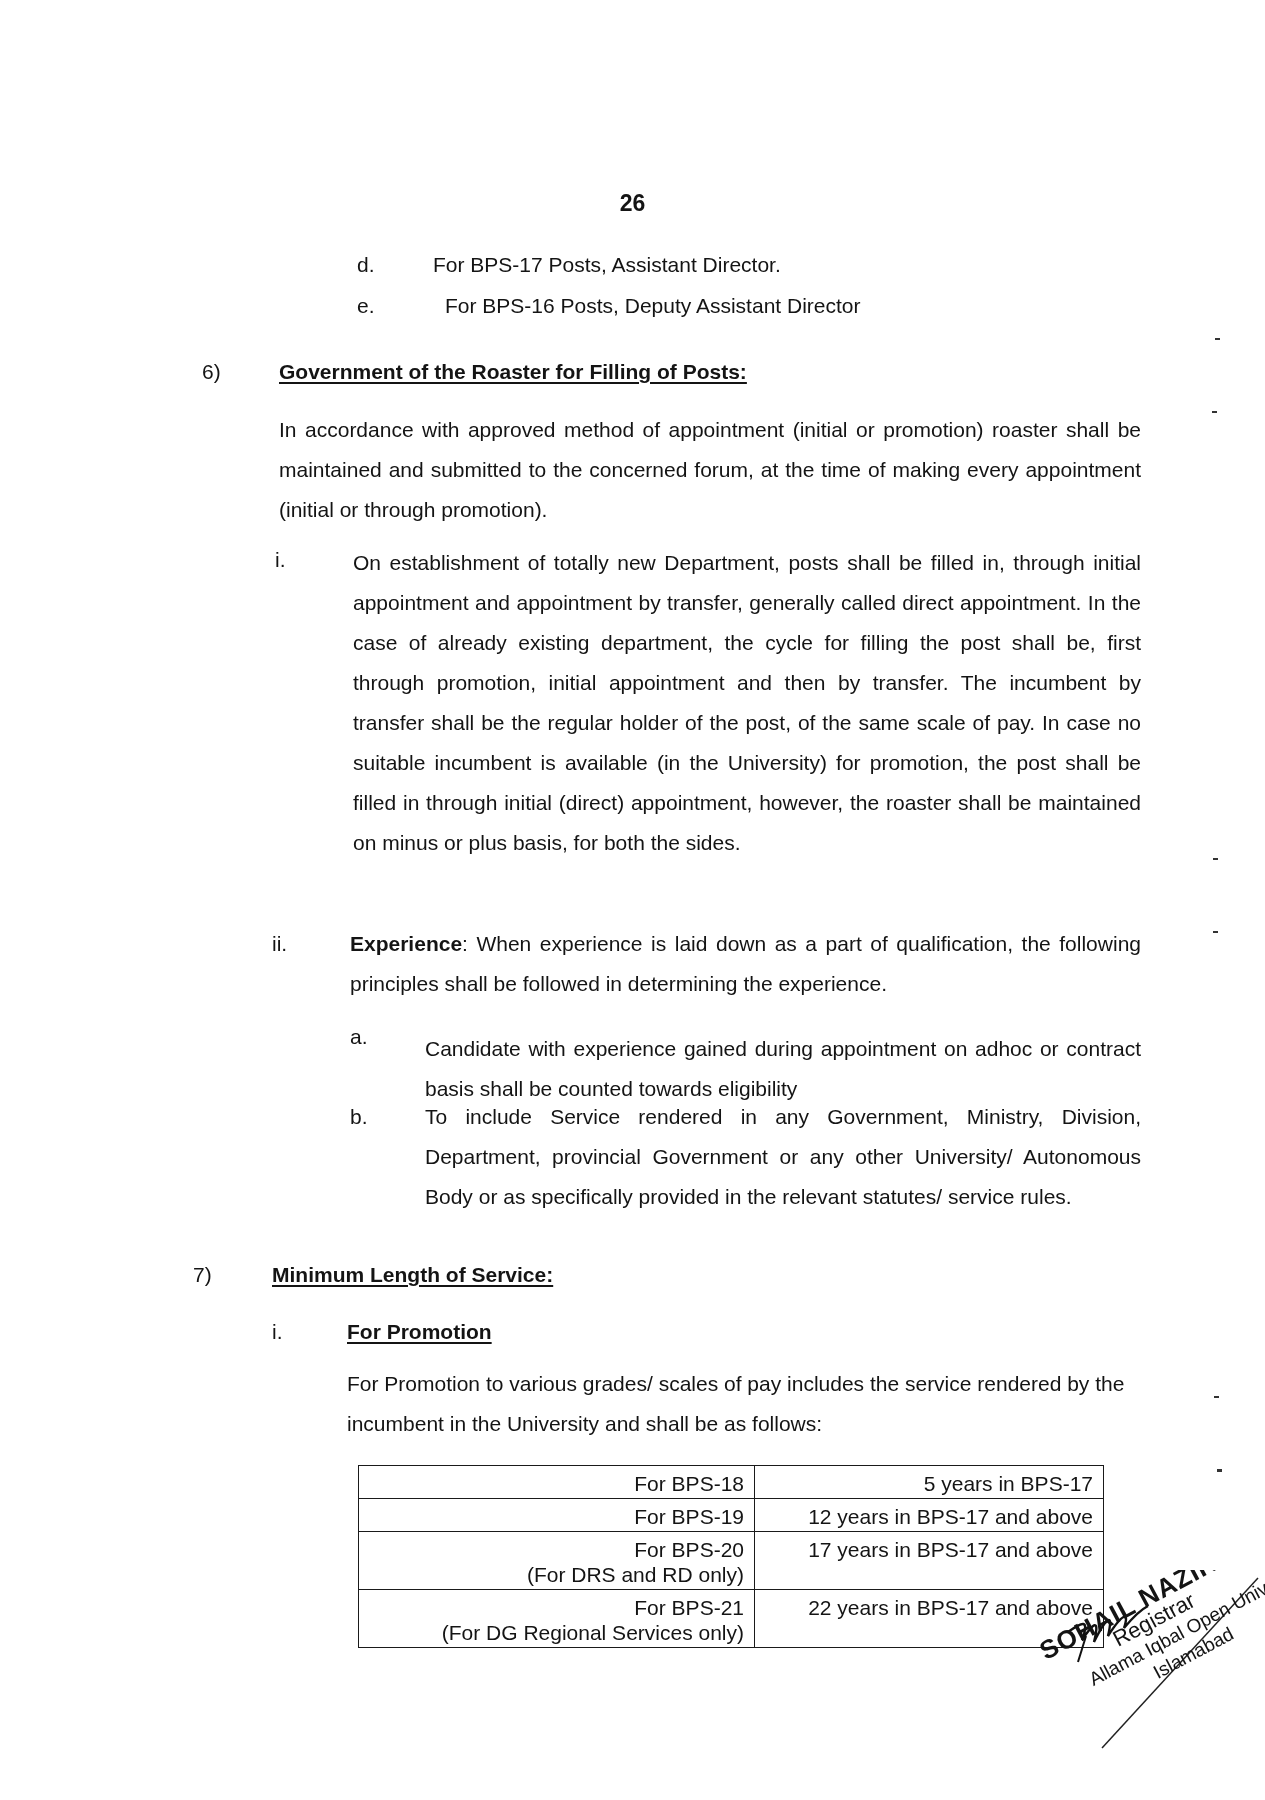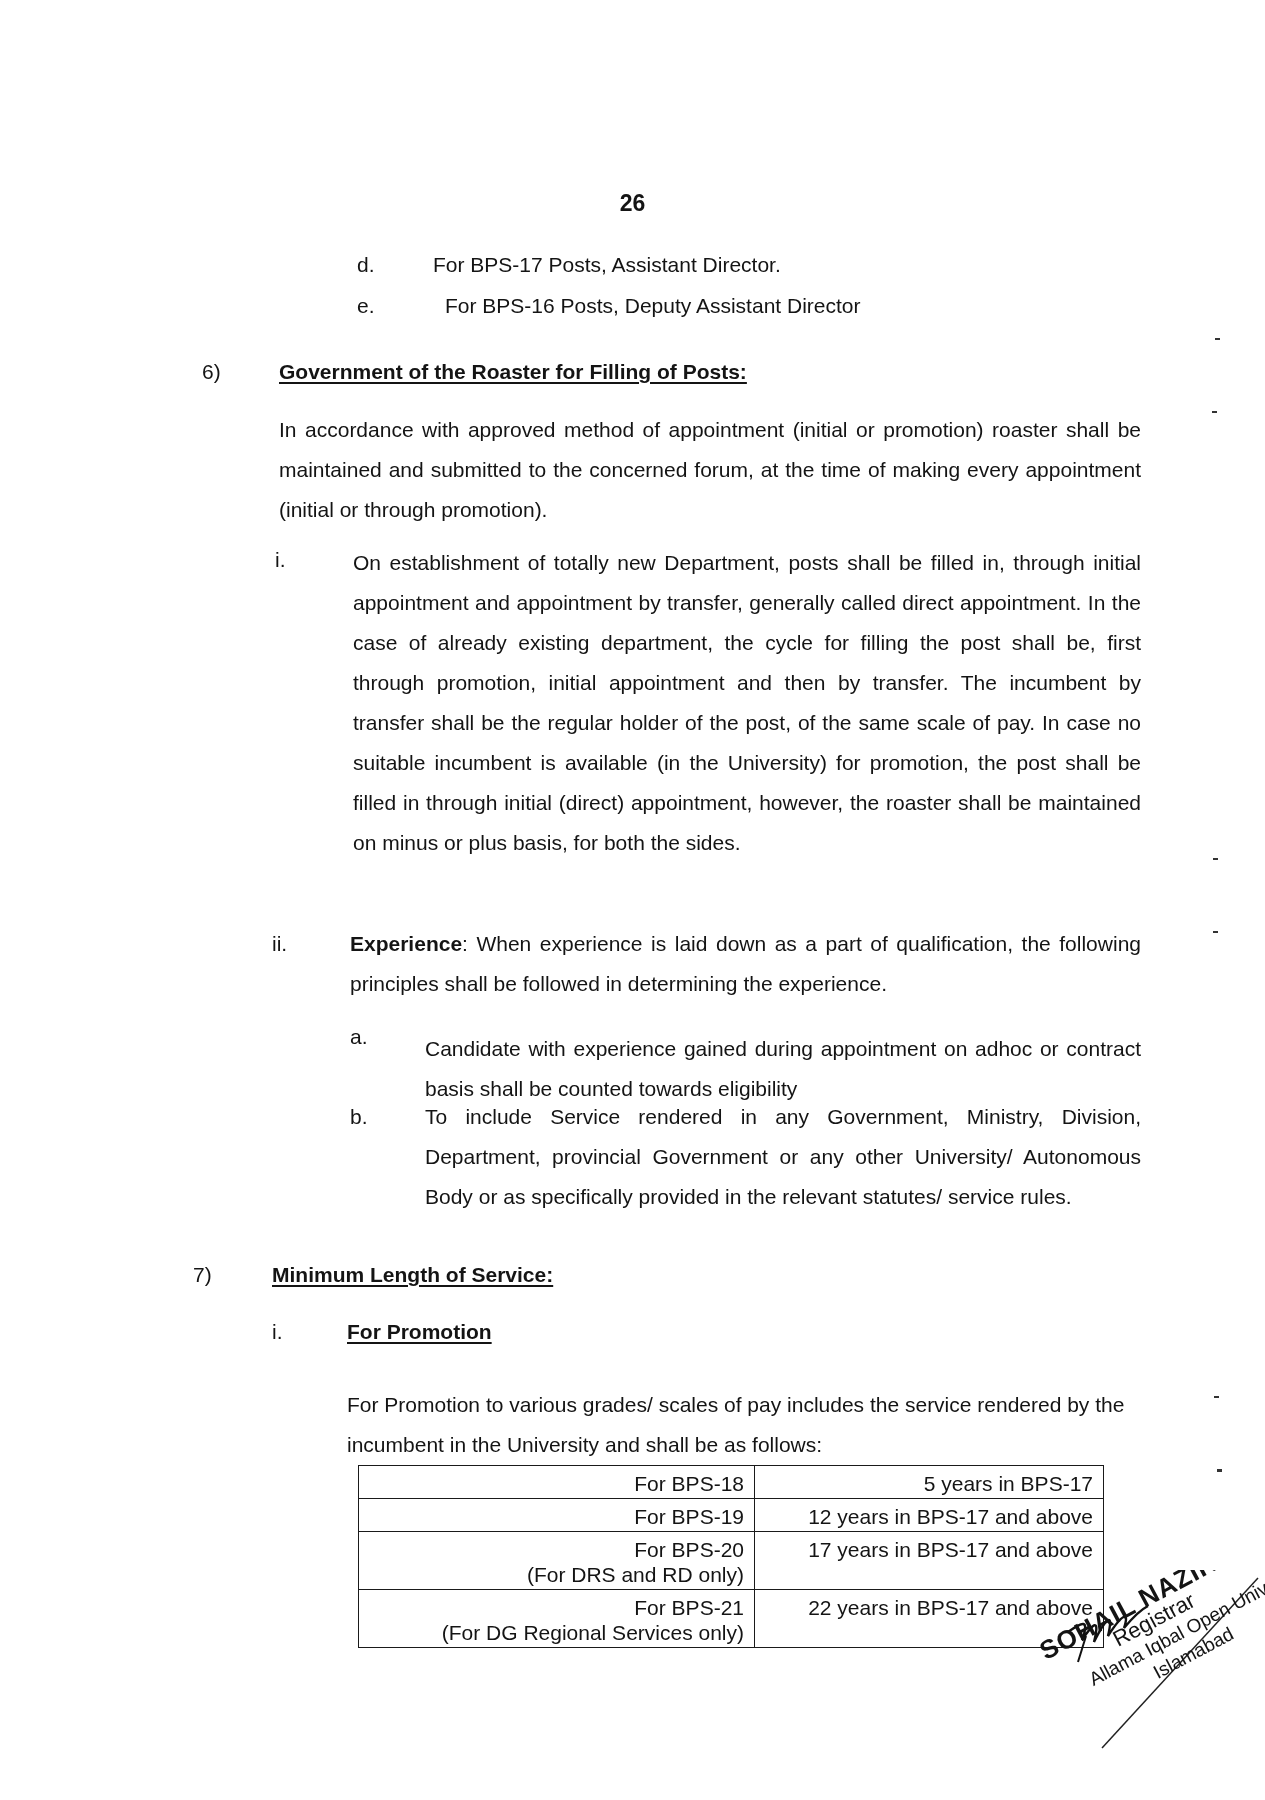--- a/index.html
+++ b/index.html
@@ -48,21 +48,21 @@
 
 <span class="abs" style="left:350px; top:1105px;">b.</span>
 <div class="abs line just" style="left:425px; top:1097px; width:716px;">To include Service rendered in any Government, Ministry, Division, Department, provincial Government or any other University/ Autonomous Body or as specifically provided in the relevant statutes/ service rules.</div>
 
 <span class="abs" style="left:193px; top:1263px;">7)</span>
 <span class="abs heading" style="left:272px; top:1263px;">Minimum Length of Service:</span>
 
 <span class="abs" style="left:272px; top:1320px;">i.</span>
 <span class="abs heading" style="left:347px; top:1320px;">For Promotion</span>
 
-<div class="abs line" style="left:347px; top:1364px; width:790px;margin-top:21px;">For Promotion to various grades/ scales of pay includes the service rendered by the incumbent in the University and shall be as follows:</div>
+<div class="abs line" style="left:347px; top:1364px; width:790px;">For Promotion to various grades/ scales of pay includes the service rendered by the incumbent in the University and shall be as follows:</div>
 
 <table class="svc">
   <tbody>
       <tr>
     <td class="c1"><span>For BPS-18</span></td>
     <td>5 years in BPS-17</td>
   </tr>
   <tr>
     <td class="c1"><span>For BPS-19</span></td>
     <td>12 years in BPS-17 and above</td>

